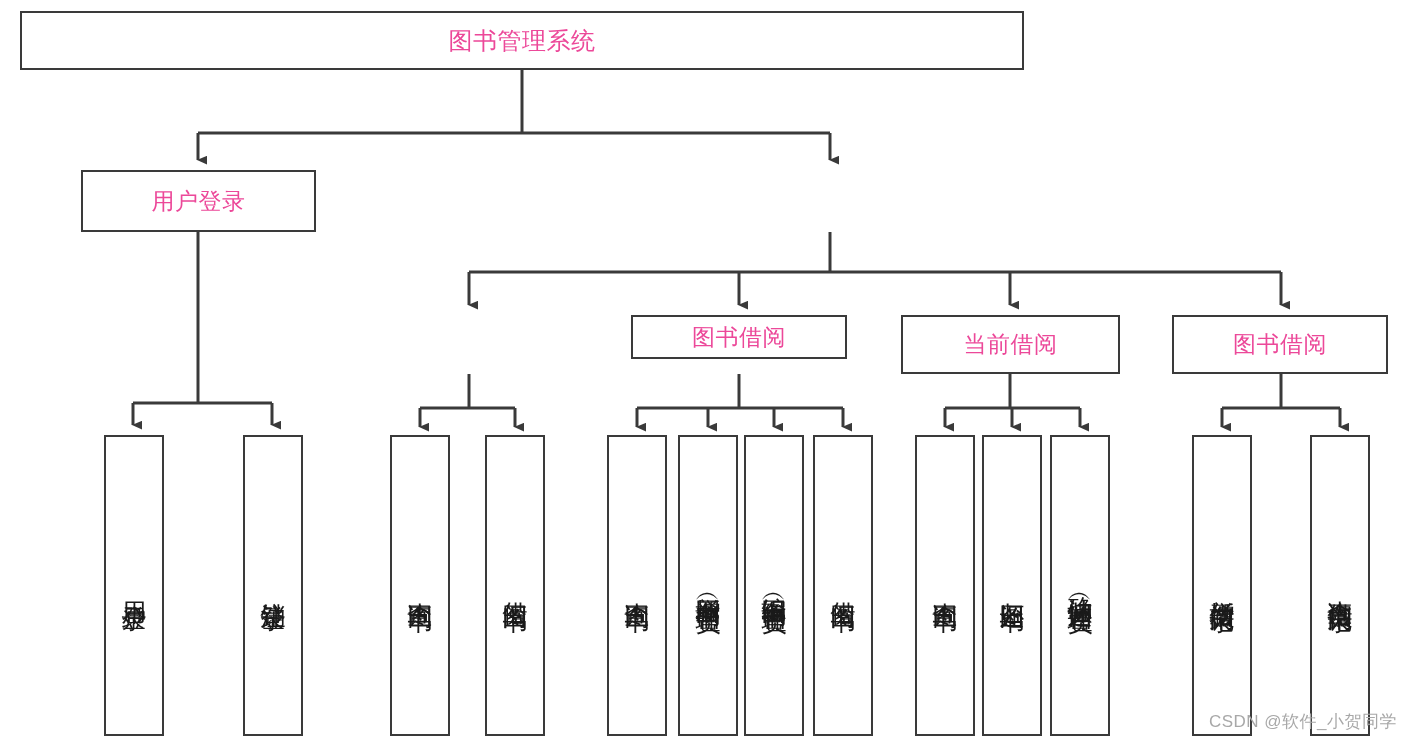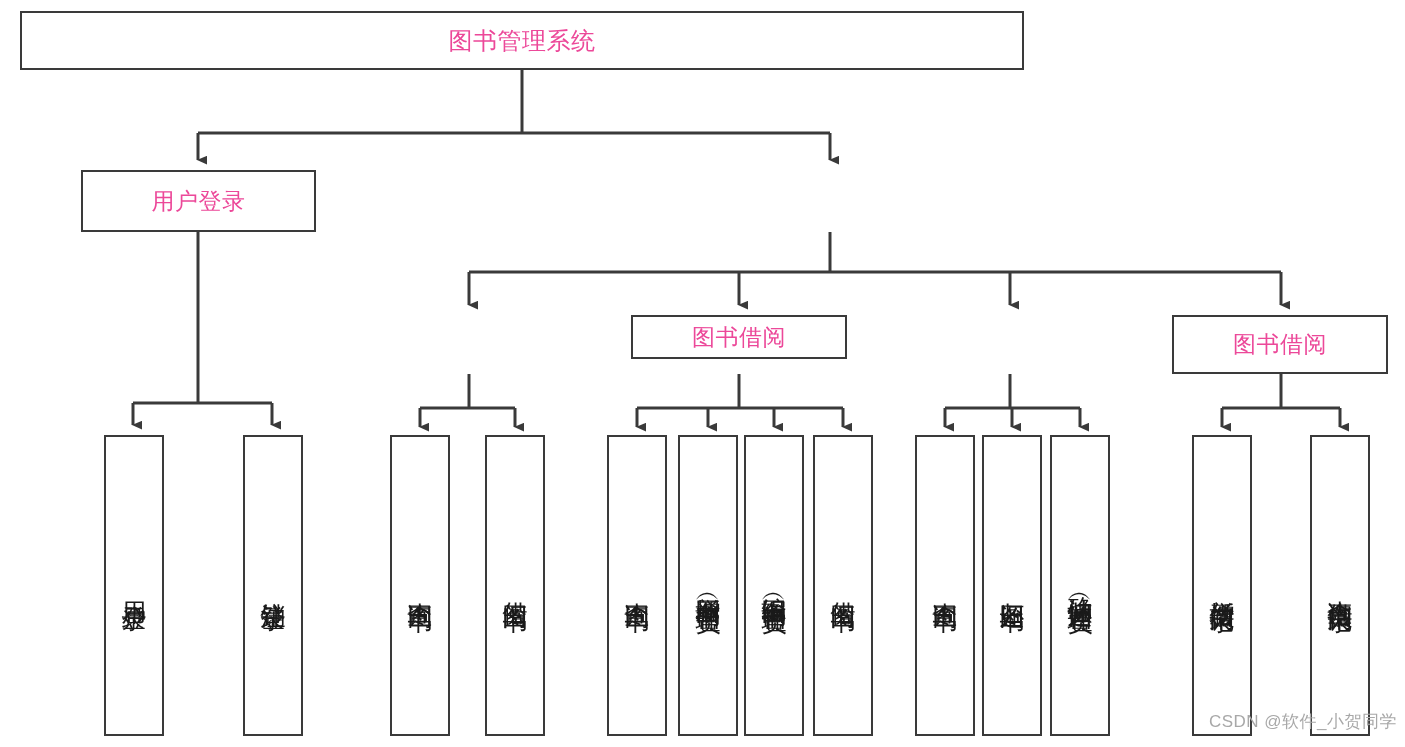--- a/index.html
+++ b/index.html
@@ -81,20 +81,23 @@
     <span class="lbl">图书管理系统</span>
   </div>
 
   <div class="node" style="left:81px;top:170px;width:235px;height:62px;">
     <span class="lbl">用户登录</span>
   </div>
 
   <div class="node" style="left:631px;top:315px;width:216px;height:44px;">
     <span class="lbl">图书借阅</span>
   </div>
+  <div class="node" style="left:901px;top:315px;width:219px;height:59px;">
+    <span class="lbl">当前借阅</span>
+  </div>
   <div class="node" style="left:1172px;top:315px;width:216px;height:59px;">
     <span class="lbl">图书借阅</span>
   </div>
 
   <div class="leaf" style="left:104px;top:435px;width:60px;height:301px;">
     <span class="vlbl">用户登录</span>
   </div>
   <div class="leaf" style="left:243px;top:435px;width:60px;height:301px;">
     <span class="vlbl">注销登录</span>
   </div>

